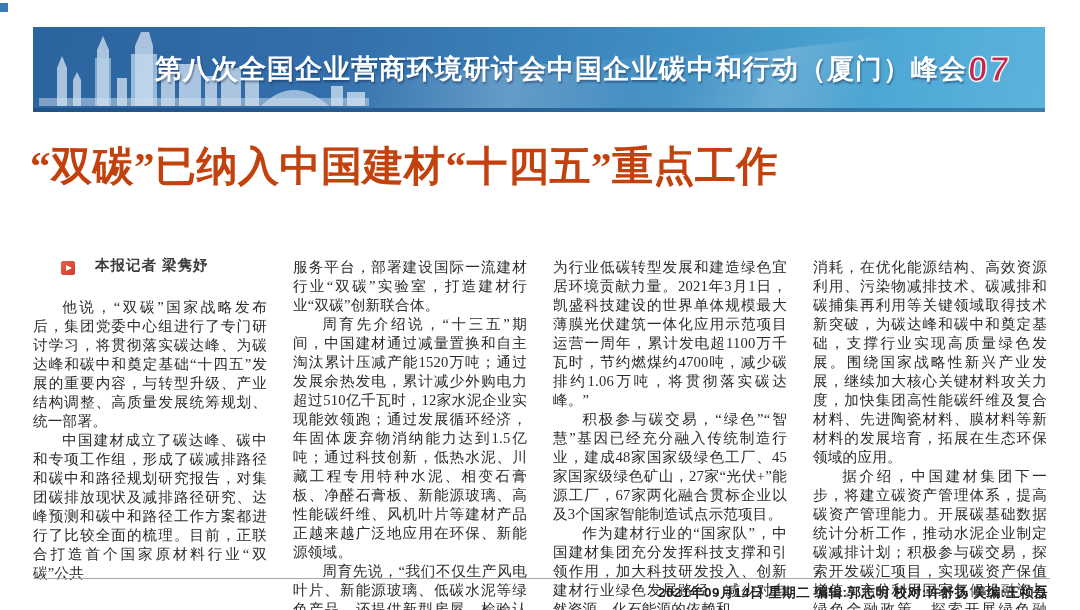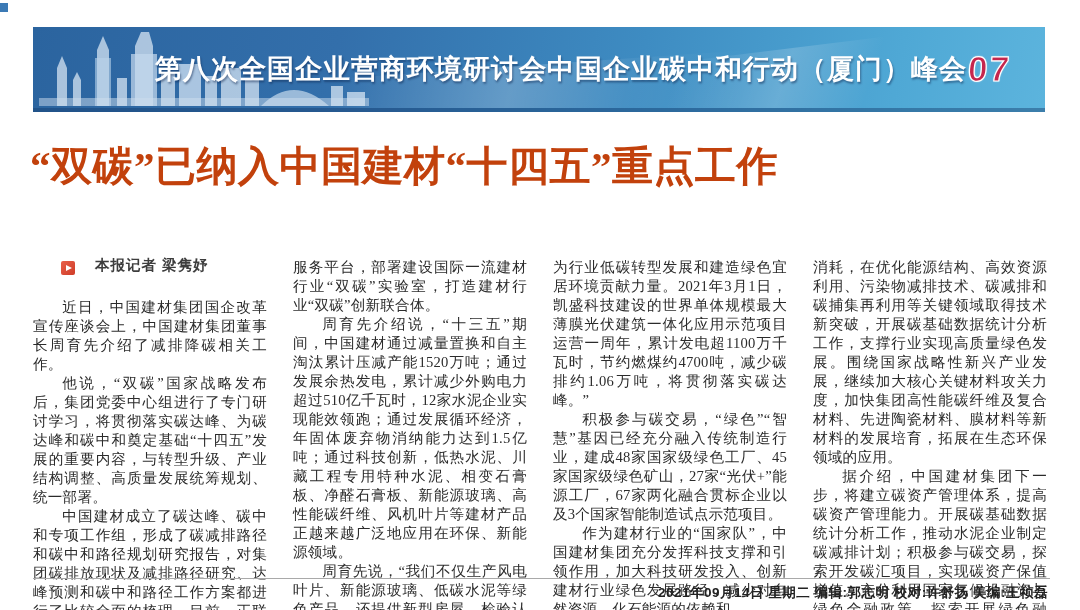--- a/index.html
+++ b/index.html
@@ -93,36 +93,35 @@
   <div class="headline">
     <div>“双碳”已纳入中国建材“十四五”重点工作</div>
   </div>
 
   <div class="columns">
     <div class="col">
       <div class="byline">
         <span class="byline-icon"></span>
         <span class="byline-text">本报记者 梁隽妤</span>
       </div>
-    <p class="para indent">近日，中国建材集团国企改革宣传座谈会上，中国建材集团董事长周育先介绍了减排降碳相关工作。</p>
         <p class="para indent">他说，“双碳”国家战略发布后，集团党委中心组进行了专门研讨学习，将贯彻落实碳达峰、为碳达峰和碳中和奠定基础“十四五”发展的重要内容，与转型升级、产业结构调整、高质量发展统筹规划、统一部署。</p>
         <p class="para indent">中国建材成立了碳达峰、碳中和专项工作组，形成了碳减排路径和碳中和路径规划研究报告，对集团碳排放现状及减排路径研究、达峰预测和碳中和路径工作方案都进行了比较全面的梳理。目前，正联合打造首个国家原材料行业“双碳”公共</p>
       </div>
     <div class="col">
         <p class="para">服务平台，部署建设国际一流建材行业“双碳”实验室，打造建材行业“双碳”创新联合体。</p>
         <p class="para indent">周育先介绍说，“十三五”期间，中国建材通过减量置换和自主淘汰累计压减产能1520万吨；通过发展余热发电，累计减少外购电力超过510亿千瓦时，12家水泥企业实现能效领跑；通过发展循环经济，年固体废弃物消纳能力达到1.5亿吨；通过科技创新，低热水泥、川藏工程专用特种水泥、相变石膏板、净醛石膏板、新能源玻璃、高性能碳纤维、风机叶片等建材产品正越来越广泛地应用在环保、新能源领域。</p>
         <p class="para indent">周育先说，“我们不仅生产风电叶片、新能源玻璃、低碳水泥等绿色产品，还提供新型房屋、检验认证等工程技术服务，</p>
       </div>
     <div class="col">
         <p class="para">为行业低碳转型发展和建造绿色宜居环境贡献力量。2021年3月1日，凯盛科技建设的世界单体规模最大薄膜光伏建筑一体化应用示范项目运营一周年，累计发电超1100万千瓦时，节约燃煤约4700吨，减少碳排约1.06万吨，将贯彻落实碳达峰。”</p>
         <p class="para indent">积极参与碳交易，“绿色”“智慧”基因已经充分融入传统制造行业，建成48家国家级绿色工厂、45家国家级绿色矿山，27家“光伏+”能源工厂，67家两化融合贯标企业以及3个国家智能制造试点示范项目。</p>
         <p class="para indent">作为建材行业的“国家队”，中国建材集团充分发挥科技支撑和引领作用，加大科技研发投入、创新建材行业绿色发展路径，减少对自然资源、化石能源的依赖和</p>
       </div>
     <div class="col">
-        <p class="para">消耗，在优化能源结构、高效资源利用、污染物减排技术、碳减排和碳捕集再利用等关键领域取得技术新突破，开展碳基础数据统计分析工作，支撑行业实现高质量绿色发展。围绕国家战略性新兴产业发展，继续加大核心关键材料攻关力度，加快集团高性能碳纤维及复合材料、先进陶瓷材料、膜材料等新材料的发展培育，拓展在生态环保领域的应用。</p>
+        <p class="para">消耗，在优化能源结构、高效资源利用、污染物减排技术、碳减排和碳捕集再利用等关键领域取得技术新突破，为碳达峰和碳中和奠定基础，支撑行业实现高质量绿色发展。围绕国家战略性新兴产业发展，继续加大核心关键材料攻关力度，加快集团高性能碳纤维及复合材料、先进陶瓷材料、膜材料等新材料的发展培育，拓展在生态环保领域的应用。</p>
         <p class="para indent">据介绍，中国建材集团下一步，将建立碳资产管理体系，提高碳资产管理能力。开展碳基础数据统计分析工作，推动水泥企业制定碳减排计划；积极参与碳交易，探索开发碳汇项目，实现碳资产保值增值。充分利用国家气候投融资与绿色金融政策，探索开展绿色融资，利用市场化手段高效推进碳减排工作。</p>
       </div>
   </div>
 
   <div class="footer-rule"></div>
   <div class="footer-text">2021年09月14日 星期二 编辑:郭志明 校对:许舒扬 美编:王祯磊</div>
 
 </div>
 
 </body></html>

